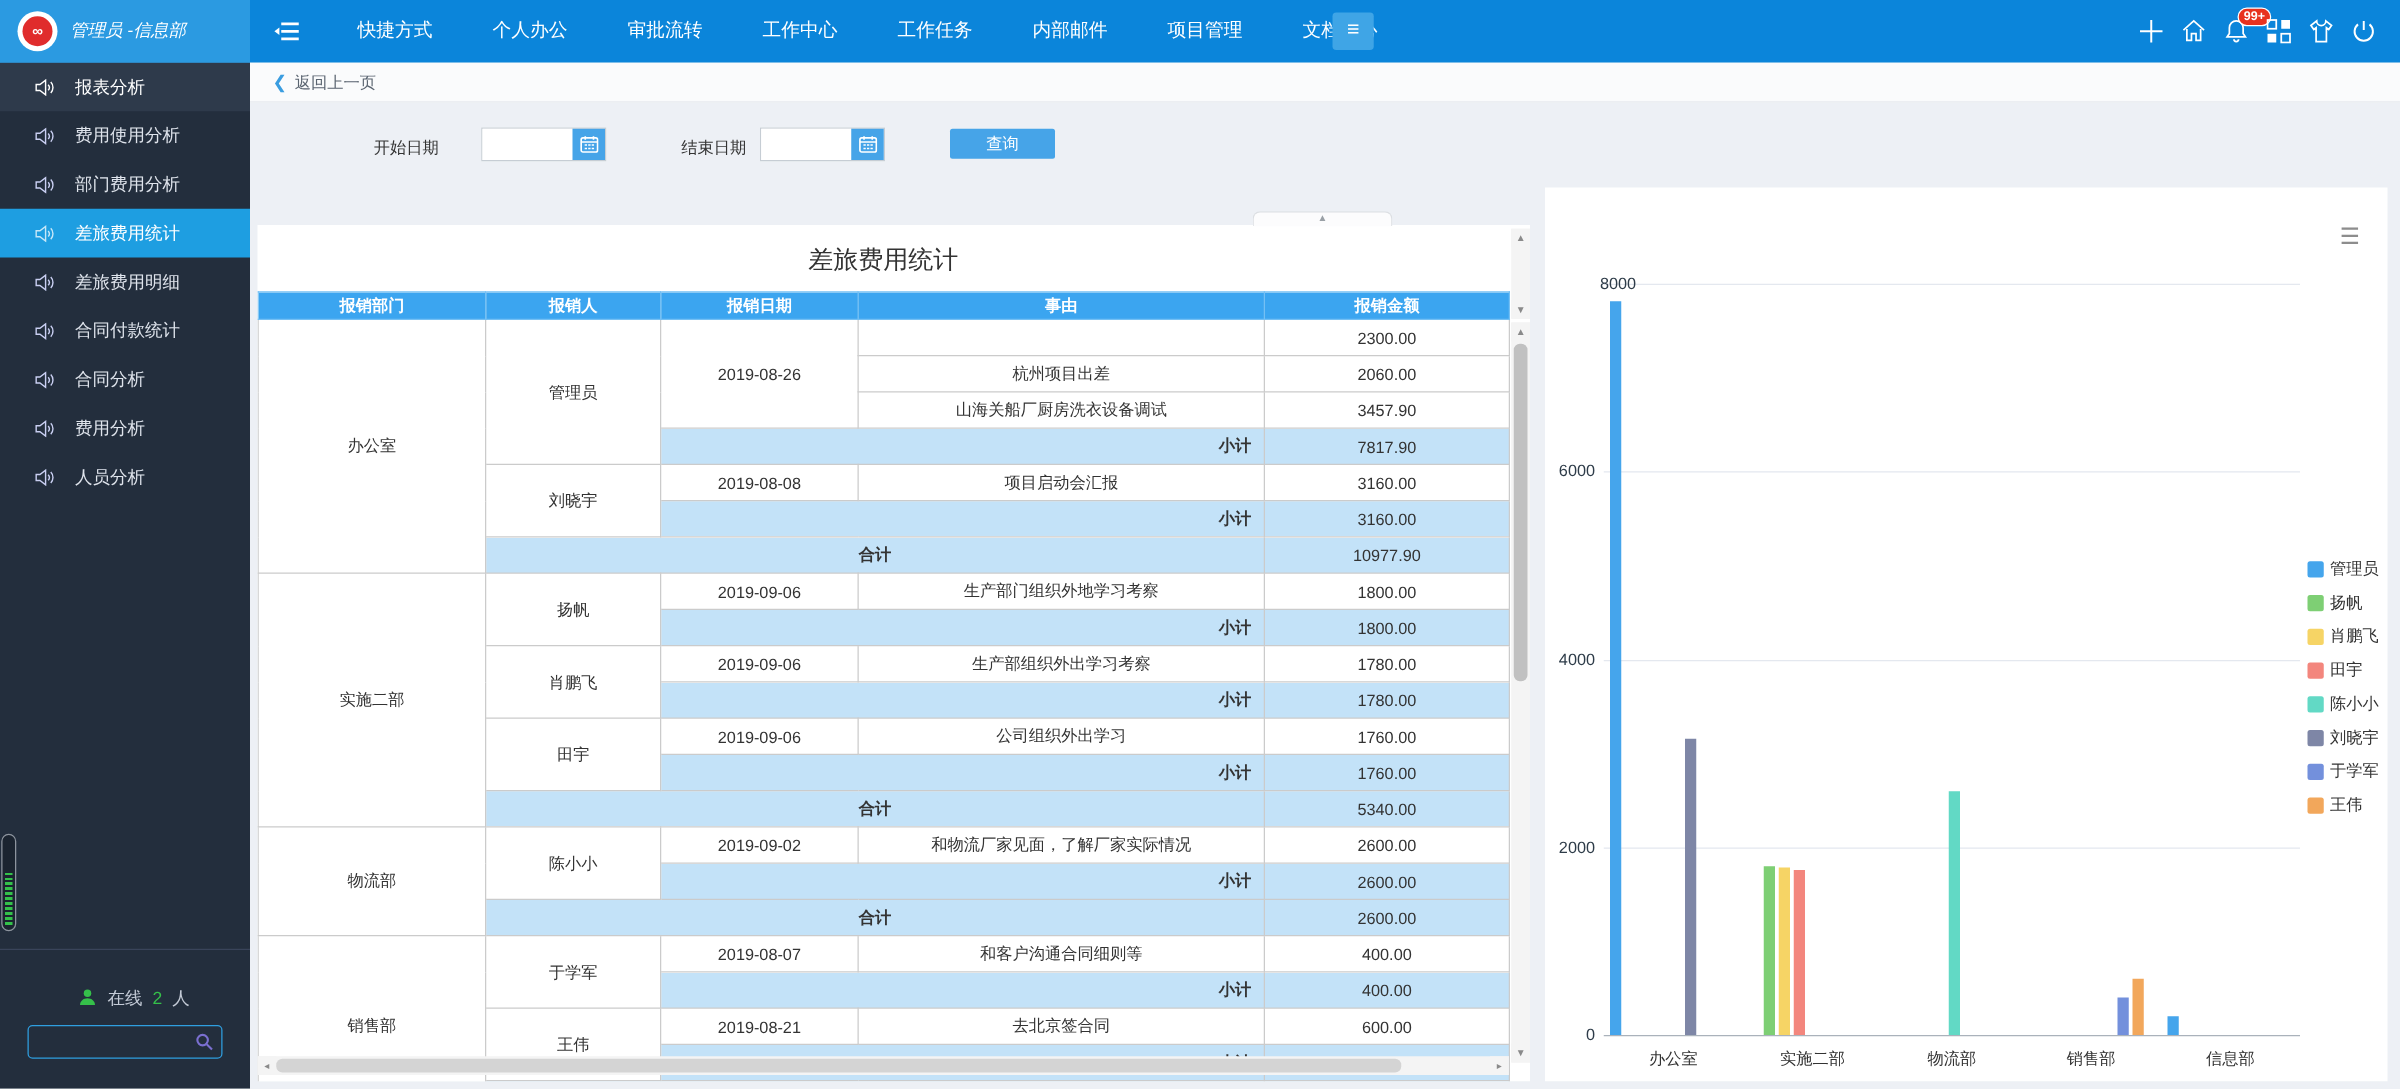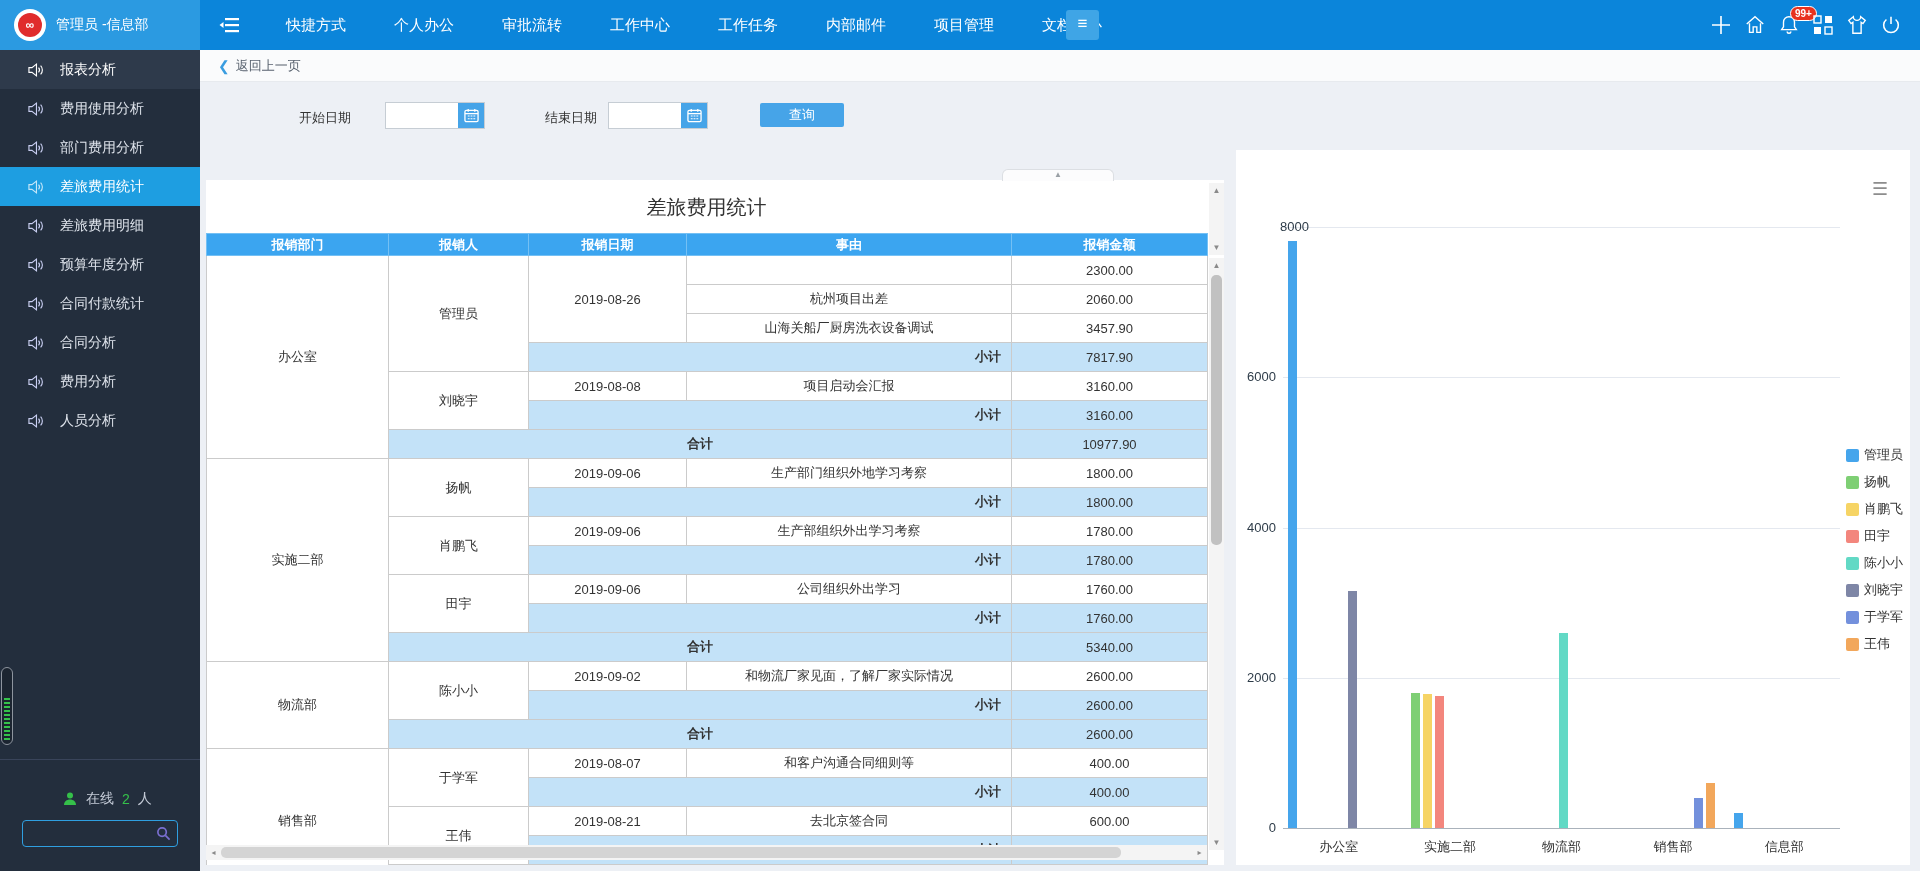--- a/index.html
+++ b/index.html
@@ -4,37 +4,37 @@
 <style>
   * { margin:0; padding:0; box-sizing:border-box; }
   html,body { width:1920px; height:871px; overflow:hidden; }
   body { font-family:"Liberation Sans","DejaVu Sans",sans-serif; background:#edf0f5; position:relative; color:#333; }
 
   
   .topbar { position:absolute; left:0; top:0; width:1920px; height:50px; background:#0b85da; z-index:30; }
   .topbar-left { position:absolute; left:0; top:0; width:200px; height:50px; background:#2b9ae1; display:flex; align-items:center; }
   .logo { width:32px; height:32px; margin-left:14px; background:#fff; border-radius:50%; display:flex; align-items:center; justify-content:center; }
   .logo-inner { width:24px; height:24px; background:#e02c2c; border-radius:50%; color:#fff; font-size:12px; font-weight:bold; display:flex; align-items:center; justify-content:center; }
-  .topbar-user { color:#fff; font-size:14px; margin-left:10px; white-space:nowrap; }
+  .topbar-user { color:#fff; font-size:14px; margin-left:10px; white-space:nowrap;font-style:italic; }
   .side-toggle { position:absolute; left:214px; top:12px; width:32px; height:26px; display:flex; align-items:center; justify-content:center; cursor:pointer; }
   .topbar-menu { position:absolute; left:262px; top:0; height:50px; display:flex; align-items:center; }
   .nav-item { color:#fff; font-size:15px; padding:0 24px; height:50px; line-height:50px; cursor:pointer; white-space:nowrap; }
   .more-menu { position:absolute; left:1066px; top:10px; width:33px; height:30px; background:#3fa5e6; border-radius:3px; color:#fff; font-size:17px; text-align:center; line-height:28px; cursor:pointer; }
   .topbar-icons { position:absolute; right:16px; top:0; height:50px; display:flex; align-items:center; gap:8px; }
   .tb-icon { width:26px; height:26px; display:flex; align-items:center; justify-content:center; cursor:pointer; position:relative; }
   .badge { position:absolute; top:-6px; left:14px; background:#e8321e; color:#fff; font-size:10px; line-height:13px; padding:0 4px; border-radius:8px; border:1px solid #fff; font-weight:bold; }
 
   
   .sidebar { position:absolute; left:0; top:50px; width:200px; height:821px; background:#232e3d; z-index:20; }
   .side-item { height:39px; display:flex; align-items:center; color:#dfe4ec; font-size:14px; cursor:pointer; }
   .side-item .spk { margin-left:28px; margin-right:16px; display:flex; }
   .side-item.group-head { background:#2e3a4b; color:#fff; }
   .side-item.active { background:#1e9ee1; color:#fff; }
   .side-divider { position:absolute; left:0; top:709px; width:200px; height:1px; background:#39445a; }
-  .online-row { position:absolute; left:62px; top:740px; display:flex; align-items:center; gap:8px; font-size:14px; color:#c3cad6; }
+  .online-row { position:absolute; left:62px; top:740px; display:flex; align-items:flex-start; gap:8px; font-size:14px; color:#c3cad6; }
   .online-count { color:#35c04a; }
   .side-search { position:absolute; left:22px; top:770px; width:156px; height:27px; border:1px solid #2f9fe0; border-radius:4px; background:transparent; display:flex; align-items:center; }
   .side-search input { flex:1; background:transparent; border:none; outline:none; color:#dfe4ec; font-size:13px; padding:0 6px; min-width:0; }
   .side-search .mag { margin-right:6px; display:flex; }
   .drag-handle { position:absolute; left:1px; top:617px; width:12px; height:78px; border:1px solid #8d949e; border-radius:7px; background:#1b2430; overflow:hidden; }
   .drag-handle .stripes { position:absolute; left:2px; right:2px; bottom:4px; height:42px;
       background:repeating-linear-gradient(to bottom,#34c24a 0,#34c24a 2px,transparent 2px,transparent 4px); }
 
   
   .crumb-strip { position:absolute; left:200px; top:50px; width:1720px; height:32px; background:#fafbfc; border-bottom:1px solid #e7eaee; display:flex; align-items:center; z-index:5; }
@@ -195,30 +195,20 @@
       </div>
       <div class="side-item">
         <span class="spk">
           <svg width="16" height="14" viewBox="0 0 17 14">
             <path d="M1 4.5h3.2L9 .8v12.4L4.2 9.5H1z" fill="none" stroke="#c9cff2" stroke-width="1.2"></path>
             <path d="M11.2 4.6a3.6 3.6 0 0 1 0 4.8" fill="none" stroke="#c9cff2" stroke-width="1.2"></path>
             <path d="M13.4 2.4a6.6 6.6 0 0 1 0 9.2" fill="none" stroke="#c9cff2" stroke-width="1.2"></path>
           </svg>
         </span>
         <span>差旅费用明细</span>
-      </div>
-      <div class="side-item">
-        <span class="spk">
-          <svg width="16" height="14" viewBox="0 0 17 14">
-            <path d="M1 4.5h3.2L9 .8v12.4L4.2 9.5H1z" fill="none" stroke="#c9cff2" stroke-width="1.2"></path>
-            <path d="M11.2 4.6a3.6 3.6 0 0 1 0 4.8" fill="none" stroke="#c9cff2" stroke-width="1.2"></path>
-            <path d="M13.4 2.4a6.6 6.6 0 0 1 0 9.2" fill="none" stroke="#c9cff2" stroke-width="1.2"></path>
-          </svg>
-        </span>
-        <span>预算年度分析</span>
       </div>
       <div class="side-item">
         <span class="spk">
           <svg width="16" height="14" viewBox="0 0 17 14">
             <path d="M1 4.5h3.2L9 .8v12.4L4.2 9.5H1z" fill="none" stroke="#c9cff2" stroke-width="1.2"></path>
             <path d="M11.2 4.6a3.6 3.6 0 0 1 0 4.8" fill="none" stroke="#c9cff2" stroke-width="1.2"></path>
             <path d="M13.4 2.4a6.6 6.6 0 0 1 0 9.2" fill="none" stroke="#c9cff2" stroke-width="1.2"></path>
           </svg>
         </span>
         <span>合同付款统计</span>

